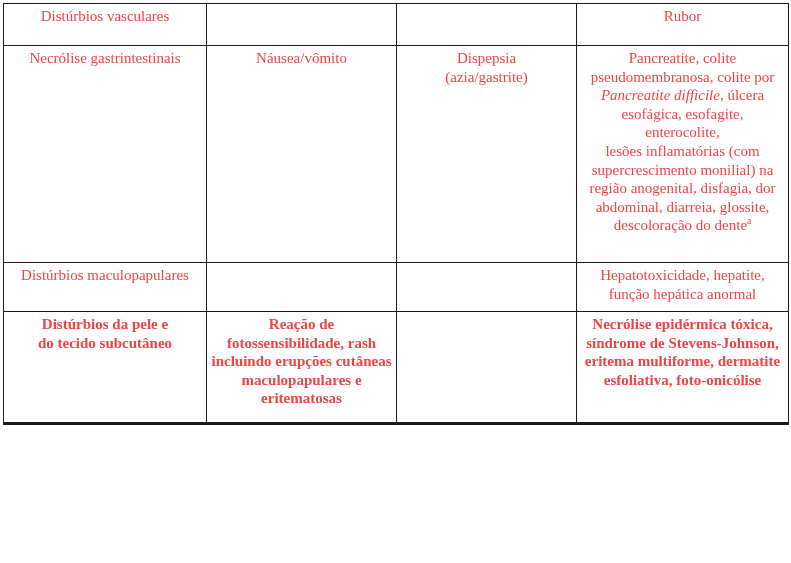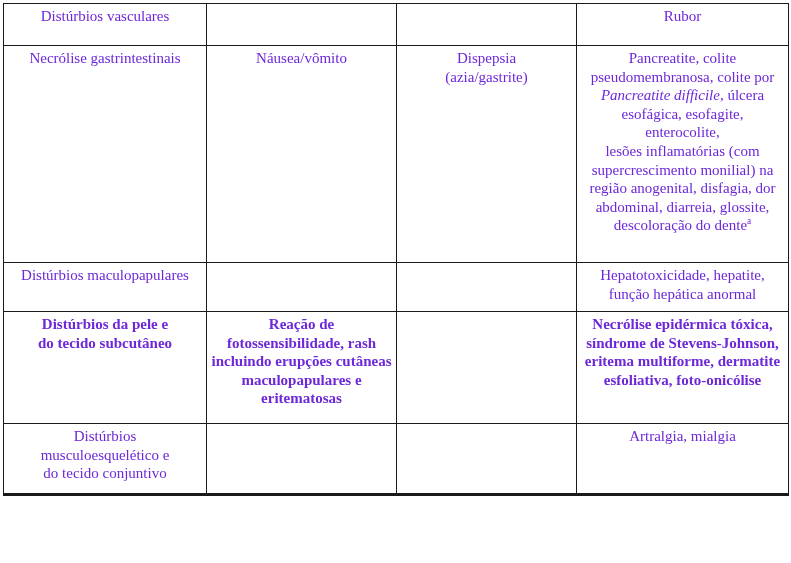--- a/index.html
+++ b/index.html
@@ -6,21 +6,21 @@
     margin: 0;
     padding: 0;
     background: #ffffff;
   }
   .page {
     position: relative;
     width: 791px;
     height: 563px;
     background: #ffffff;
     font-family: "Liberation Serif", "DejaVu Serif", serif;
-    color: #6d28d9;
+    color: #ef4444;
     overflow: hidden;
   }
   table.adr-table {
     position: absolute;
     left: 3px;
     top: 3px;
     width: 785px;
     border-collapse: collapse;
     table-layout: fixed;
     border: 1.5px solid #1a1a1a;
@@ -100,23 +100,15 @@
 fotossensibilidade, rash
 incluindo erupções cutâneas
 maculopapulares e
 eritematosas</td>
           <td></td>
           <td>Necrólise epidérmica tóxica,
 síndrome de Stevens-Johnson,
 eritema multiforme, dermatite
 esfoliativa, foto-onicólise</td>
         </tr>
-      <tr class="r4">
-          <td>Distúrbios
-musculoesquelético e
-do tecido conjuntivo</td>
-          <td></td>
-          <td></td>
-          <td>Artralgia, mialgia</td>
-        </tr>
     </tbody>
   </table>
 </div>
 
 </body></html>

